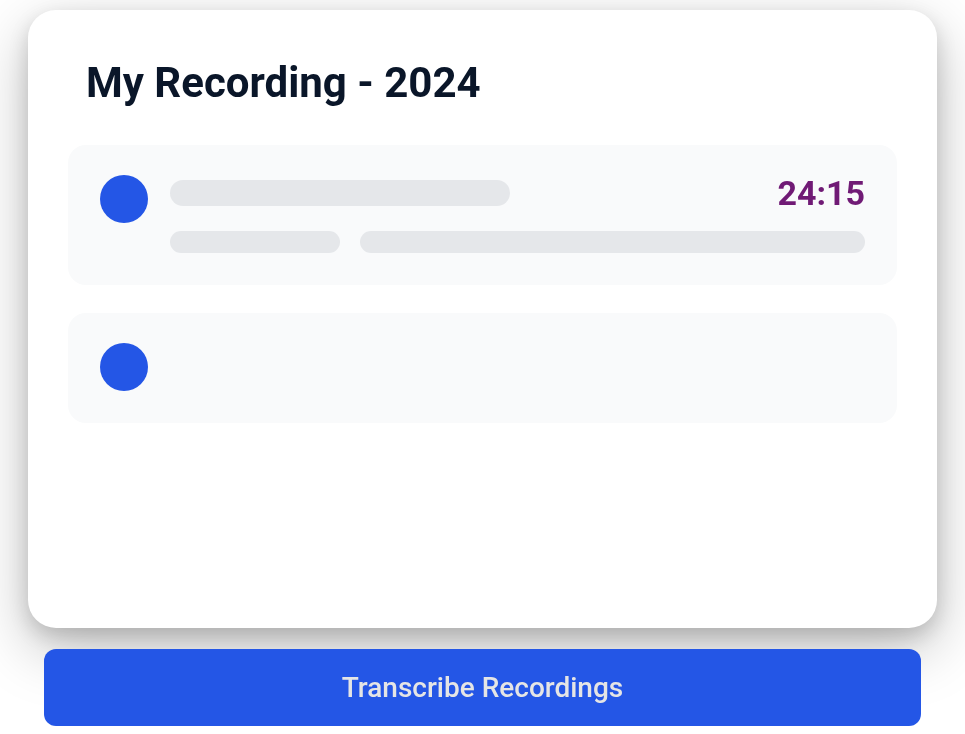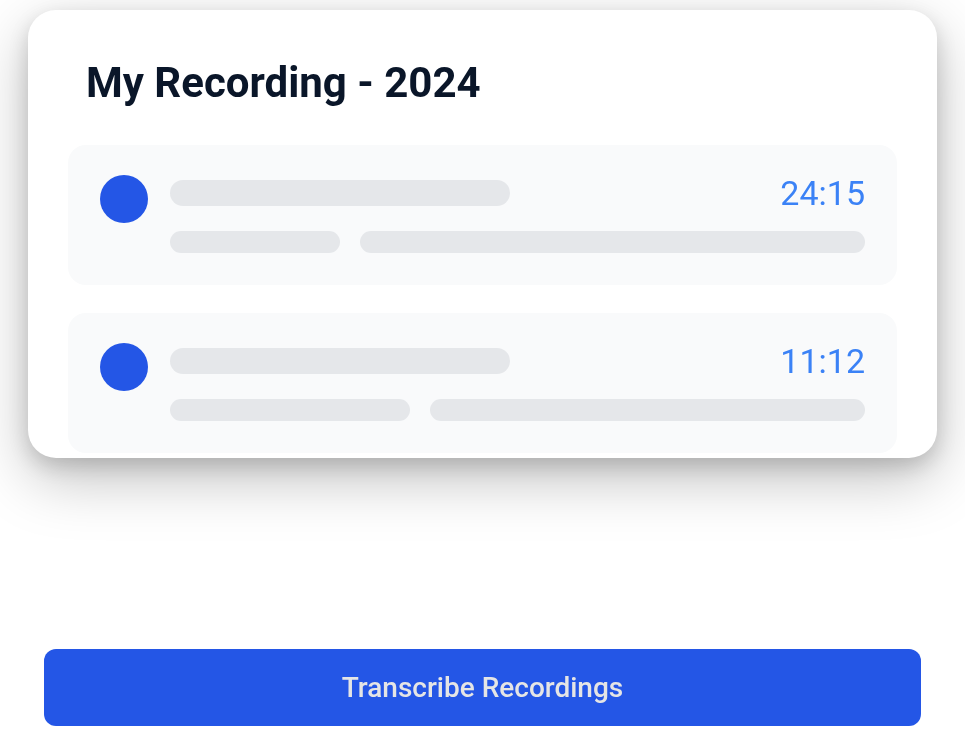--- a/index.html
+++ b/index.html
@@ -21,21 +21,21 @@
       height: 734px;
       position: relative;
     }
     
     .card {
       background: #ffffff;
       border-radius: 28px;
       box-shadow: 0 20px 60px rgba(0, 0, 0, 0.25), 0 8px 20px rgba(0, 0, 0, 0.15);
       margin: 10px 28px 0 28px;
       padding: 48px 40px 80px 40px;
-      height: 448px;
+      height: 618px;
     }
     
     .card-title {
       font-size: 42px;
       font-weight: 700;
       color: #0a1629;
       margin-bottom: 38px;
       padding-left: 18px;
     }
     
@@ -77,22 +77,22 @@
       border-radius: 20px;
       height: 26px;
     }
     
     .recording-top .skeleton-bar {
       width: 340px;
     }
     
     .recording-time {
       font-size: 34px;
-      font-weight: 400;
-      color: #3b82f6;
+      font-weight: 700;
+      color: #701a75;
       white-space: nowrap;
     }
     
     .recording-bottom {
       display: flex;
       gap: 20px;
     }
     
     .recording-bottom .skeleton-bar:first-child {
       flex: 0 0 170px;
@@ -142,29 +142,19 @@
         </div>
         <div class="recording-bottom">
           <div class="skeleton-bar"></div>
           <div class="skeleton-bar"></div>
         </div>
       </div>
     </div>
 
     <div class="recording-item item-2">
       <div class="recording-dot"></div>
-      <div class="recording-content">
-        <div class="recording-top">
-          <div class="skeleton-bar"></div>
-          <div class="recording-time">11:12</div>
-        </div>
-        <div class="recording-bottom">
-          <div class="skeleton-bar"></div>
-          <div class="skeleton-bar"></div>
-        </div>
-      </div>
     </div>
 
   </div>
 
   <button class="transcribe-button">Transcribe Recordings</button>
 
 </div>
 
 </body></html>

